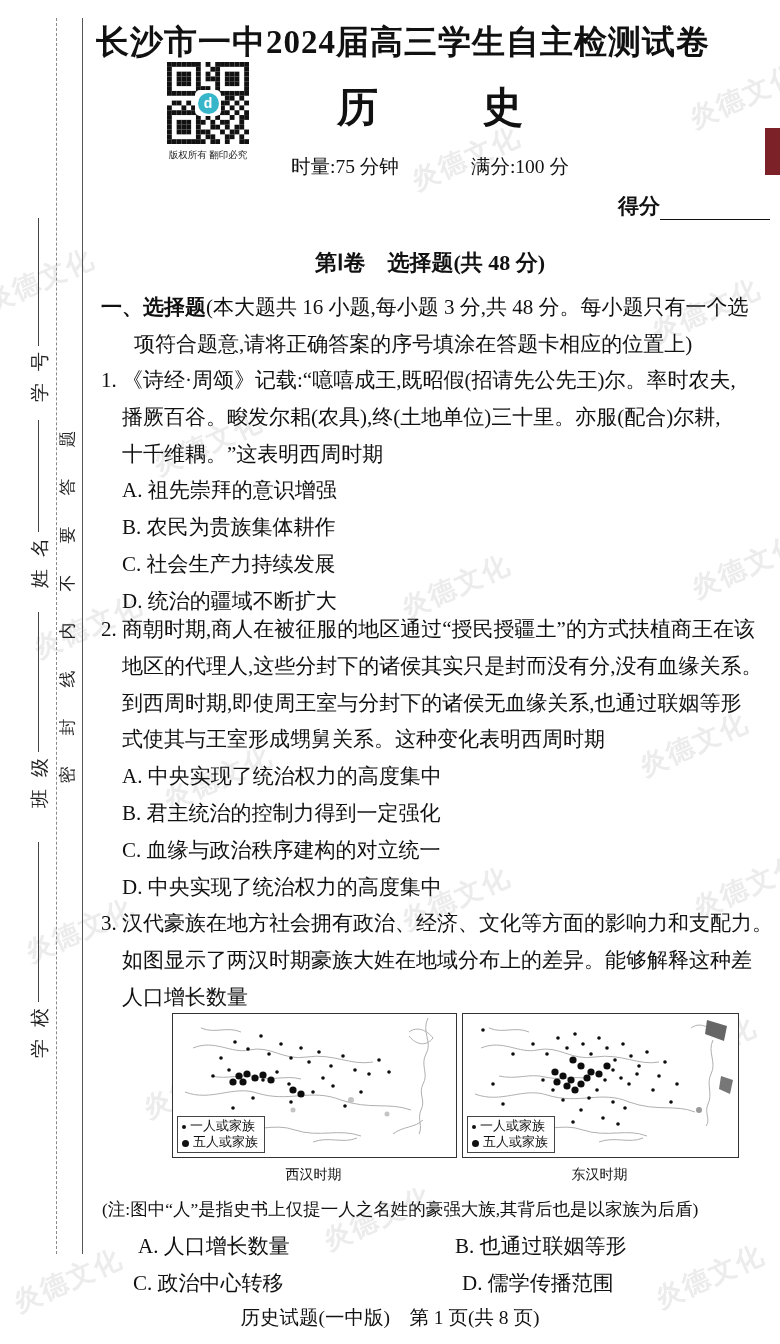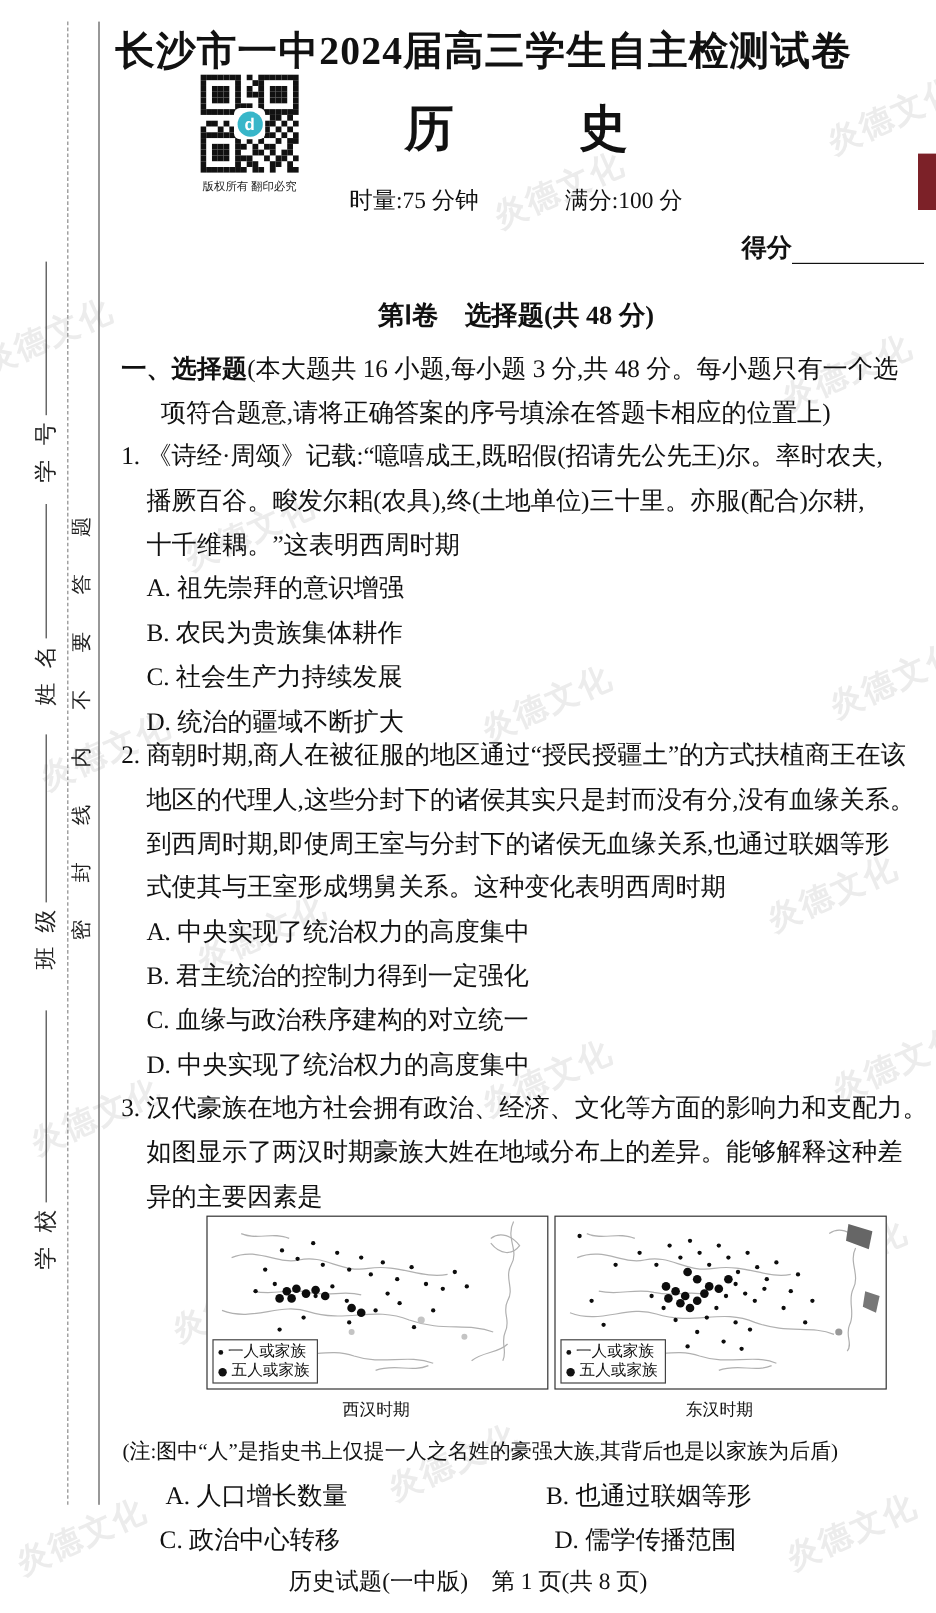--- a/index.html
+++ b/index.html
@@ -333,21 +333,21 @@
         <div class="q-line cont">到西周时期,即使周王室与分封下的诸侯无血缘关系,也通过联姻等形</div>
         <div class="q-line cont">式使其与王室形成甥舅关系。这种变化表明西周时期</div>
         <div class="q-line cont">A. 中央实现了统治权力的高度集中</div>
         <div class="q-line cont">B. 君主统治的控制力得到一定强化</div>
         <div class="q-line cont">C. 血缘与政治秩序建构的对立统一</div>
         <div class="q-line cont">D. 中央实现了统治权力的高度集中</div>
       </div>
       <div class="question" style="top: 905px;">
         <div class="q-line"><span class="q-num">3.</span>汉代豪族在地方社会拥有政治、经济、文化等方面的影响力和支配力。</div>
         <div class="q-line cont">如图显示了两汉时期豪族大姓在地域分布上的差异。能够解释这种差</div>
-        <div class="q-line cont">异的主要因素是</div>
+        <div class="q-line cont">人口增长数量</div>
       </div>
     </div>
 
   <div class="map-box" style="left:172px;width:283px;">
     <svg viewBox="0 0 283 143" preserveAspectRatio="none">
       <g stroke="#b0b0b0" stroke-width="1" fill="none">
         <path d="M255,4 c-7,14 5,24 -2,36 c-6,11 3,20 -3,30 c-5,10 3,16 -2,26 c-4,9 2,16 -2,24"></path>
         <path d="M236,18 c8,-6 18,-2 24,6 c-6,8 -16,8 -24,-2"></path>
         <path d="M20,34 c22,-9 38,6 56,2 c22,-5 34,11 58,7 c26,-4 44,9 66,5"></path>
         <path d="M38,62 c18,4 30,-3 46,1 c18,4 28,-2 44,2"></path>

